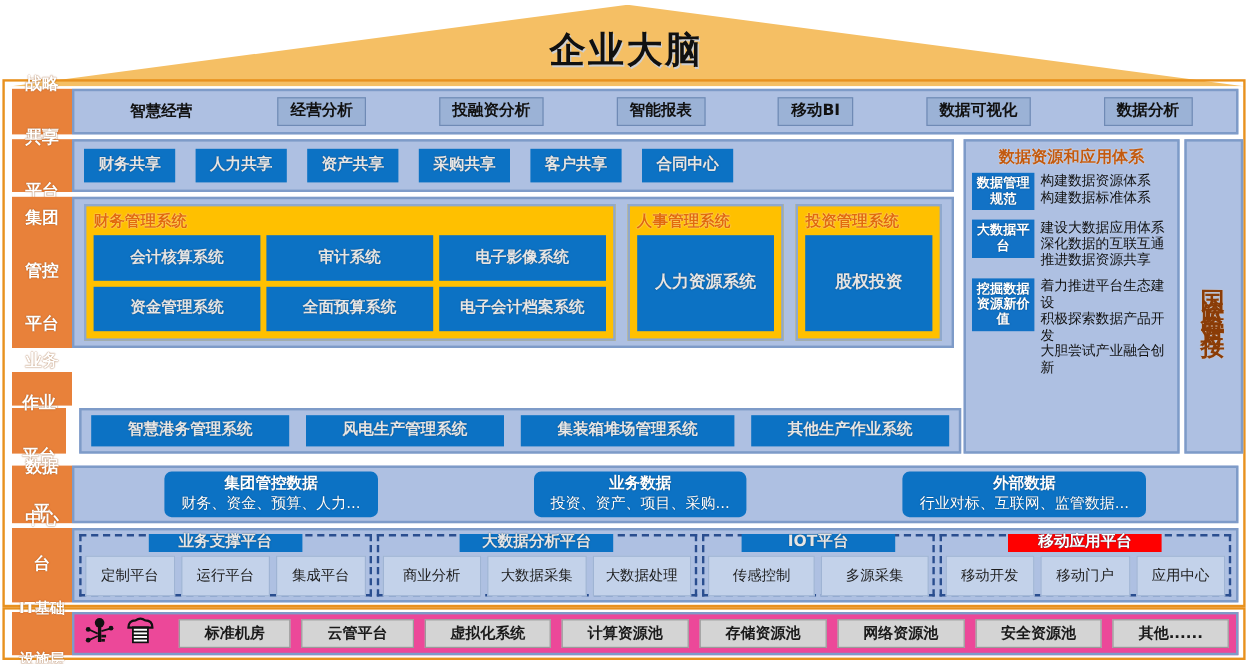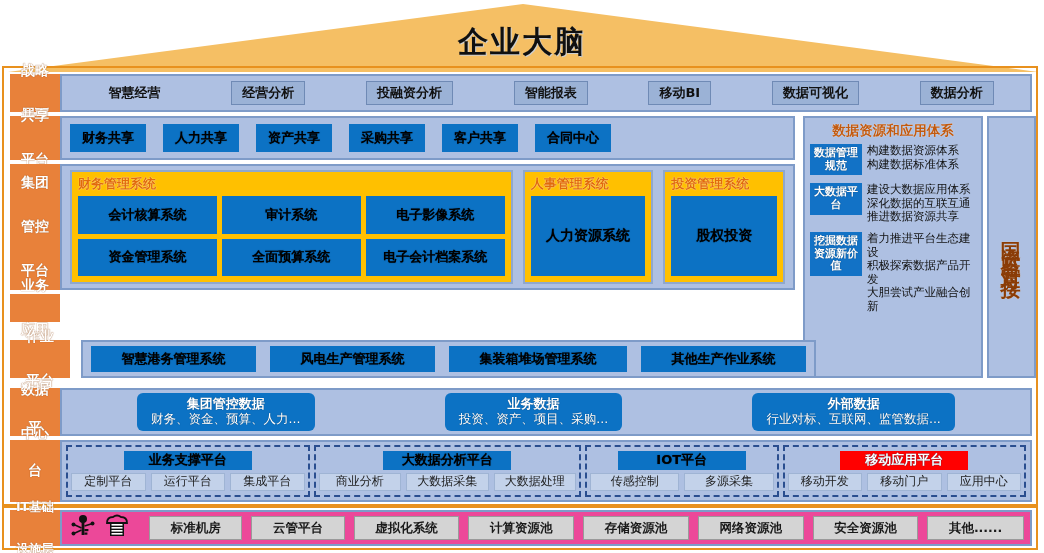--- a/index.html
+++ b/index.html
@@ -24,21 +24,21 @@
   
   .band{position:absolute;display:flex;box-sizing:border-box;}
   .side-label{background:#E8813A;color:#fff;font-weight:bold;font-size:14px;
        display:flex;flex-direction:column;align-items:center;justify-content:center;
        line-height:1.12;box-sizing:border-box;flex:0 0 auto;text-shadow:0 0 1px #8a3d00;gap:28px;}
   .side-label span{display:block;white-space:nowrap;}
   .band-body{background:#AEC0E2;border:2px solid #7E9BC8;box-sizing:border-box;
        flex:1 1 auto;display:flex;align-items:center;position:relative;}
 
   
-  .chip{background:#0C72C4;color:#000000;font-size:13px;font-weight:bold;
+  .chip{background:#0C72C4;color:#e5e5e5;font-size:13px;font-weight:bold;
        display:flex;align-items:center;justify-content:center;text-align:center;
        box-sizing:border-box;line-height:1.1;text-shadow:0 0 1px #05355e;}
   .chip.lite{background:#C3D2EA;color:#1d1d1d;font-weight:normal;border:1px solid #9fb4d4;
        text-shadow:none;font-size:12px;}
   .chip.grey{background:#D4D4D4;color:#1a1a1a;border:1px solid #9a9a9a;font-weight:bold;
        text-shadow:none;font-size:12.5px;}
   .chip.strat{background:#9BB2D6;color:#111;border:1px solid #6f8ab5;font-weight:bold;
        text-shadow:none;font-size:13px;}
   .chip.red{background:#FF0000;color:#fff;font-weight:bold;font-size:13px;}
 
@@ -91,29 +91,29 @@
   .dr-text{font-size:11.5px;color:#111;line-height:1.18;padding-left:5px;}
 
   
   .vbar{position:absolute;left:987px;top:116px;width:49px;height:262px;
       background:#AEC0E2;border:2px solid #7E9BC8;box-sizing:border-box;
       display:flex;align-items:center;justify-content:center;}
   .vbar-text{writing-mode:vertical-rl;font-size:20px;font-weight:bold;color:#8A3C07;
       letter-spacing:7px;text-shadow:0 0 1px #e6c9a8;}
 
   
-  #band-biz{left:10px;top:294px;width:1022px;height:28px;font-family:Liberation Serif, serif;}
+  #band-biz{left:10px;top:310px;width:1022px;height:28px;font-family:Liberation Serif, serif;}
   #band-biz .side-label{width:50px;}
   .biz-body{background:#AEC0E2;border:2px solid #7E9BC8;box-sizing:border-box;
       width:735px;height:42px;display:flex;align-items:center;padding:0 6px;gap:8px;}
   .biz-body .chip{height:28px;flex:1 1 auto;padding:0 4px;font-size:12.5px;}
 
   
   #band-ops{left:10px;top:340px;width:1022px;height:38px;}
-  #band-ops .side-label{width:60px;}
+  #band-ops .side-label{width:45px;}
   .ops-body{background:#AEC0E2;border:2px solid #7E9BC8;box-sizing:border-box;
       width:735px;height:38px;display:flex;align-items:center;padding:0 8px;gap:14px;margin-left:11px;}
   .ops-body .chip{height:26px;flex:1 1 auto;padding:0 6px;}
 
   
   #band-dc{left:10px;top:388px;width:1022px;height:48px;}
   #band-dc .side-label{width:50px;}
   #band-dc .band-body{padding:0 10px;justify-content:space-around;text-align:right;}
   .dc-chip{background:#0C72C4;color:#fff;border-radius:6px;height:38px;
       display:flex;flex-direction:column;align-items:center;justify-content:center;
@@ -123,21 +123,21 @@
 
   
   #band-plat{left:10px;top:440px;width:1022px;height:62px;}
   #band-plat .side-label{width:50px;}
   #band-plat .band-body{padding:3px 4px;gap:4px;align-items:stretch;}
   .pgroup{flex:1 1 auto;border:2px dashed #2A4E8F;box-sizing:border-box;
       display:flex;flex-direction:column;align-items:center;justify-content:center;
       padding:2px 3px;gap:3px;}
   .pgroup-title{height:19px;min-width:128px;padding:0 10px;}
   .pgroup-items{display:flex;gap:5px;width:100%;justify-content:center;}
-  .pgroup-items .chip{height:18px;flex:1 1 0;padding:0 3px;}
+  .pgroup-items .chip{height:18px;flex:1 1 0;padding:16px 3px;}
 
   
   #band-it{left:10px;top:510px;width:1022px;height:36px;}
   #band-it .side-label{width:50px;font-size:12.5px;}
   #band-it .band-body{background:#ec4899;padding:0 6px;gap:9px;}
   .it-icons{display:flex;align-items:center;gap:6px;padding:0 8px 0 2px;flex:0 0 auto;}
   #band-it .chip{height:24px;flex:1 1 auto;padding:0 6px;}
 </style>
 </head>
 <body>

